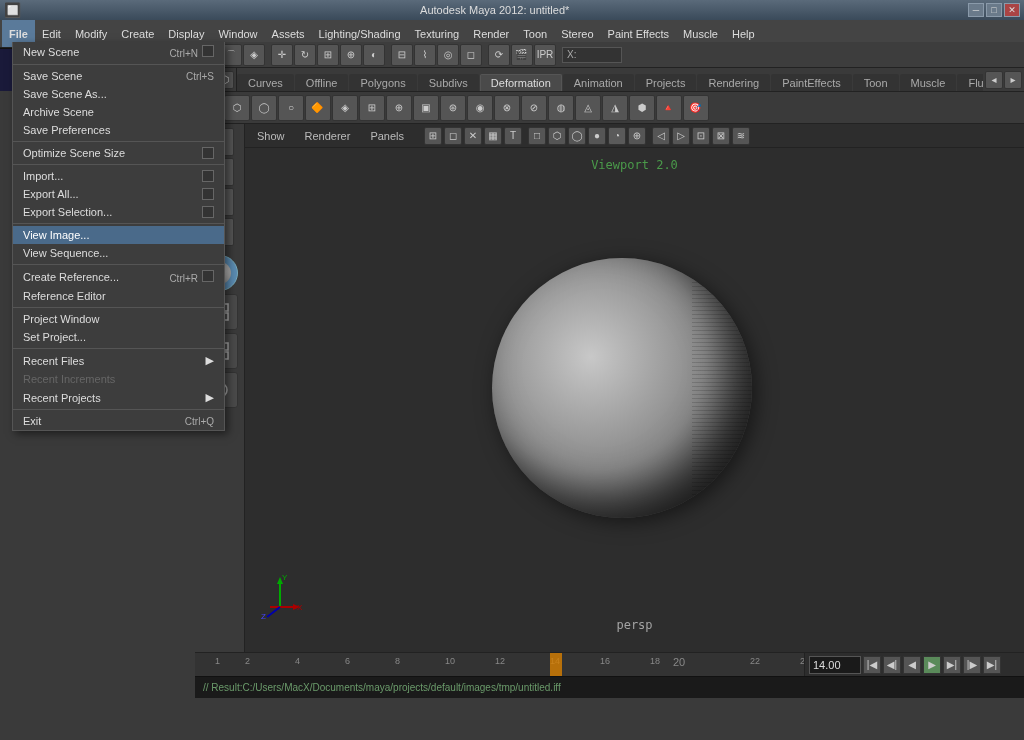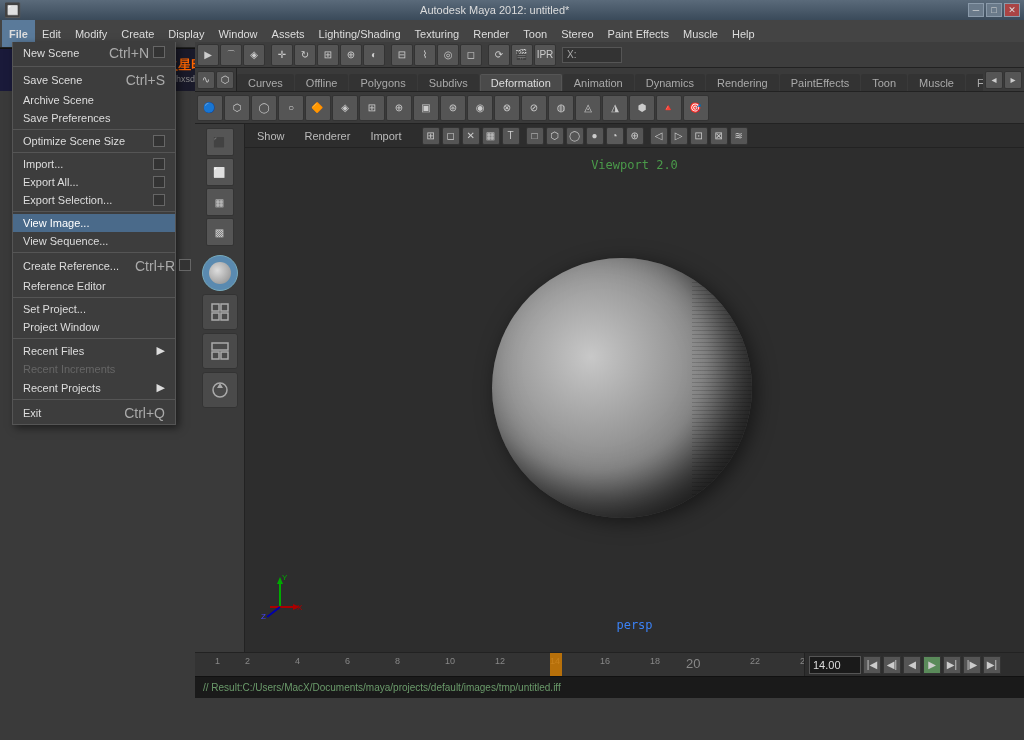--- a/index.html
+++ b/index.html
@@ -142,37 +142,37 @@
       display: flex; align-items: center; justify-content: center;
       flex-direction: column;
       border-right: 1px solid #333;
     }
 
     
     #file-menu {
       position: absolute;
       left: 12px;
       top: 42px;
-      width: 164px;
+      width: 213px;
       background: #3d3d3d;
       border: 1px solid #555;
       border-top: none;
       z-index: 1000;
       box-shadow: 3px 3px 8px rgba(0,0,0,0.5);
     }
     .menu-entry {
       padding: 3px 10px;
       font-size: 11px;
       color: #ddd;
       cursor: pointer;
       display: flex; align-items: center; justify-content: space-between;
       white-space: nowrap;
     }
     .menu-entry.highlighted { background: #4a6a8a; color: #fff; }
-    .menu-entry .shortcut { color: #aaa; font-size: 14px; margin-left: 16px; }
+    .menu-entry .shortcut { color: #aaa; font-size: 10px; margin-left: 16px; }
     .menu-entry .arrow { margin-left: 4px; }
     .menu-sep {
       height: 1px; background: #555; margin: 2px 0;
     }
     .menu-entry .check-box {
       width: 12px; height: 12px; border: 1px solid #666; background: #333;
       display: inline-block; margin-left: 4px;
     }
   </style>
 </head>
@@ -213,20 +213,23 @@
   <div class="menu-entry">
     <span>New Scene</span>
     <span><span class="shortcut">Ctrl+N</span><span class="check-box"></span></span>
   </div>
   <div class="menu-sep"></div>
   <div class="menu-entry">
     <span>Save Scene</span>
     <span class="shortcut">Ctrl+S</span>
   </div>
   <div class="menu-entry">
+    <span>Save Scene As...</span>
+  </div>
+  <div class="menu-entry">
     <span>Archive Scene</span>
   </div>
   <div class="menu-entry">
     <span>Save Preferences</span>
   </div>
   <div class="menu-sep"></div>
   <div class="menu-entry">
     <span>Optimize Scene Size</span>
     <span class="check-box"></span>
   </div>
@@ -253,24 +256,24 @@
   <div class="menu-sep"></div>
   <div class="menu-entry">
     <span>Create Reference...</span>
     <span><span class="shortcut">Ctrl+R</span><span class="check-box"></span></span>
   </div>
   <div class="menu-entry">
     <span>Reference Editor</span>
   </div>
   <div class="menu-sep"></div>
   <div class="menu-entry">
+    <span>Project Window</span>
+  </div>
+  <div class="menu-entry">
     <span>Set Project...</span>
-  </div>
-  <div class="menu-entry">
-    <span>Project Window</span>
   </div>
   <div class="menu-sep"></div>
   <div class="menu-entry">
     <span>Recent Files</span>
     <span class="arrow">▶</span>
   </div>
   <div class="menu-entry" style="color:#666;">
     <span>Recent Increments</span>
   </div>
   <div class="menu-entry">
@@ -316,21 +319,21 @@
       <div class="tb-btn" style="width:18px;height:18px;" title="Surfaces">⬡</div>
     </div>
 
     <div style="display:flex; align-items:flex-end; overflow:hidden;">
       <div class="tab">Curves</div>
       <div class="tab">Offline</div>
       <div class="tab">Polygons</div>
       <div class="tab">Subdivs</div>
       <div class="tab active">Deformation</div>
       <div class="tab">Animation</div>
-      <div class="tab">Dynamics</div>
+      <div class="tab">Projects</div>
       <div class="tab">Rendering</div>
       <div class="tab">PaintEffects</div>
       <div class="tab">Toon</div>
       <div class="tab">Muscle</div>
       <div class="tab">Fluids</div>
 
     </div>
     <div style="display:flex; align-items:center; margin-left:auto; padding:0 2px; gap:1px;">
       <div class="tb-btn" style="width:18px;height:18px;">◂</div>
       <div class="tb-btn" style="width:18px;height:18px;">▸</div>
@@ -394,21 +397,21 @@
           <path d="M10 3 L13 8 L7 8 Z" fill="#aaa"></path>
         </svg>
       </div>
     </div>
 
     <div id="viewport" style="flex:1; background:#2d2d2d; position:relative; overflow:hidden;">
 
       <div style="position:absolute;top:0;left:0;right:0;height:24px;background:rgba(45,45,45,0.95);display:flex;align-items:center;padding:0 8px;gap:12px;border-bottom:1px solid #222; z-index:2;">
         <span class="vp-btn">Show</span>
         <span class="vp-btn">Renderer</span>
-        <span class="vp-btn">Import</span>
+        <span class="vp-btn">Panels</span>
 
         <div style="display:flex; gap:2px; margin-left:4px;">
           <div class="tb-btn" style="width:18px;height:18px;">⊞</div>
           <div class="tb-btn" style="width:18px;height:18px;">◻</div>
           <div class="tb-btn" style="width:18px;height:18px;">✕</div>
           <div class="tb-btn" style="width:18px;height:18px;">▦</div>
           <div class="tb-btn" style="width:18px;height:18px;">T</div>
           <div style="width:2px;"></div>
           <div class="tb-btn" style="width:18px;height:18px;">□</div>
           <div class="tb-btn" style="width:18px;height:18px;">⬡</div>
@@ -424,21 +427,21 @@
           <div class="tb-btn" style="width:18px;height:18px;">≋</div>
         </div>
       </div>
 
       <div style="position:absolute;top:34px;left:50%;transform:translateX(-50%);color:#4a9a4a;font-family:monospace;font-size:12px;">Viewport 2.0</div>
 
       <div style="position:absolute;left:45%;top:50%;transform:translate(-40%,-50%);">
         <div class="sphere"></div>
       </div>
 
-      <div style="position:absolute;bottom:20px;left:50%;transform:translateX(-50%);color:#3b82f6;font-family:monospace;font-size:12px;">persp</div>
+      <div style="position:absolute;bottom:20px;left:50%;transform:translateX(-50%);color:#a3a3a3;font-family:monospace;font-size:12px;">persp</div>
 
       <div style="position:absolute;bottom:30px;left:10px;width:50px;height:50px;">
         <svg width="50" height="50" viewBox="0 0 50 50">
           <line x1="25" y1="35" x2="25" y2="10" stroke="#00aa00" stroke-width="2"></line>
           <polygon points="25,5 22,12 28,12" fill="#00aa00"></polygon>
           <text x="27" y="8" fill="#00aa00" font-size="8">Y</text>
           <line x1="15" y1="35" x2="40" y2="35" stroke="#aa0000" stroke-width="2"></line>
           <polygon points="45,35 38,32 38,38" fill="#aa0000"></polygon>
           <text x="42" y="38" fill="#aa0000" font-size="8">X</text>
           <line x1="25" y1="35" x2="12" y2="45" stroke="#0000aa" stroke-width="2"></line>
@@ -455,21 +458,21 @@
       <span style="position:absolute;left:20px;top:3px;font-size:9px;color:#888;">1</span>
       <span style="position:absolute;left:50px;top:3px;font-size:9px;color:#888;">2</span>
       <span style="position:absolute;left:100px;top:3px;font-size:9px;color:#888;">4</span>
       <span style="position:absolute;left:150px;top:3px;font-size:9px;color:#888;">6</span>
       <span style="position:absolute;left:200px;top:3px;font-size:9px;color:#888;">8</span>
       <span style="position:absolute;left:250px;top:3px;font-size:9px;color:#888;">10</span>
       <span style="position:absolute;left:300px;top:3px;font-size:9px;color:#888;">12</span>
       <span style="position:absolute;left:355px;top:3px;font-size:9px;color:#888;">14</span>
       <span style="position:absolute;left:405px;top:3px;font-size:9px;color:#888;">16</span>
       <span style="position:absolute;left:455px;top:3px;font-size:9px;color:#888;">18</span>
-      <span style="position:absolute;left:491px;top:3px;font-size:13px;color:#888;">20</span>
+      <span style="position:absolute;left:478px;top:3px;font-size:11px;color:#888;">20</span>
       <span style="position:absolute;left:555px;top:3px;font-size:9px;color:#888;">22</span>
       <span style="position:absolute;left:605px;top:3px;font-size:9px;color:#888;">24</span>
 
       <div style="position:absolute;left:355px;top:0;width:12px;height:24px;background:#d88000;opacity:0.8;"></div>
     </div>
 
     <div style="position:absolute;right:0;top:0;bottom:0;width:220px;background:#2d2d2d;border-left:1px solid #222;display:flex;align-items:center;padding:0 4px;gap:2px;">
       <input type="text" value="14.00" style="width: 52px; height: 18px; background: rgb(26, 26, 26); border: 1px solid rgb(85, 85, 85); color: rgb(221, 221, 221); font-size: 11px; padding: 0px 3px;">
       <div class="pb-btn" title="Go to Start">|◀</div>
       <div class="pb-btn" title="Previous Key">◀|</div>

